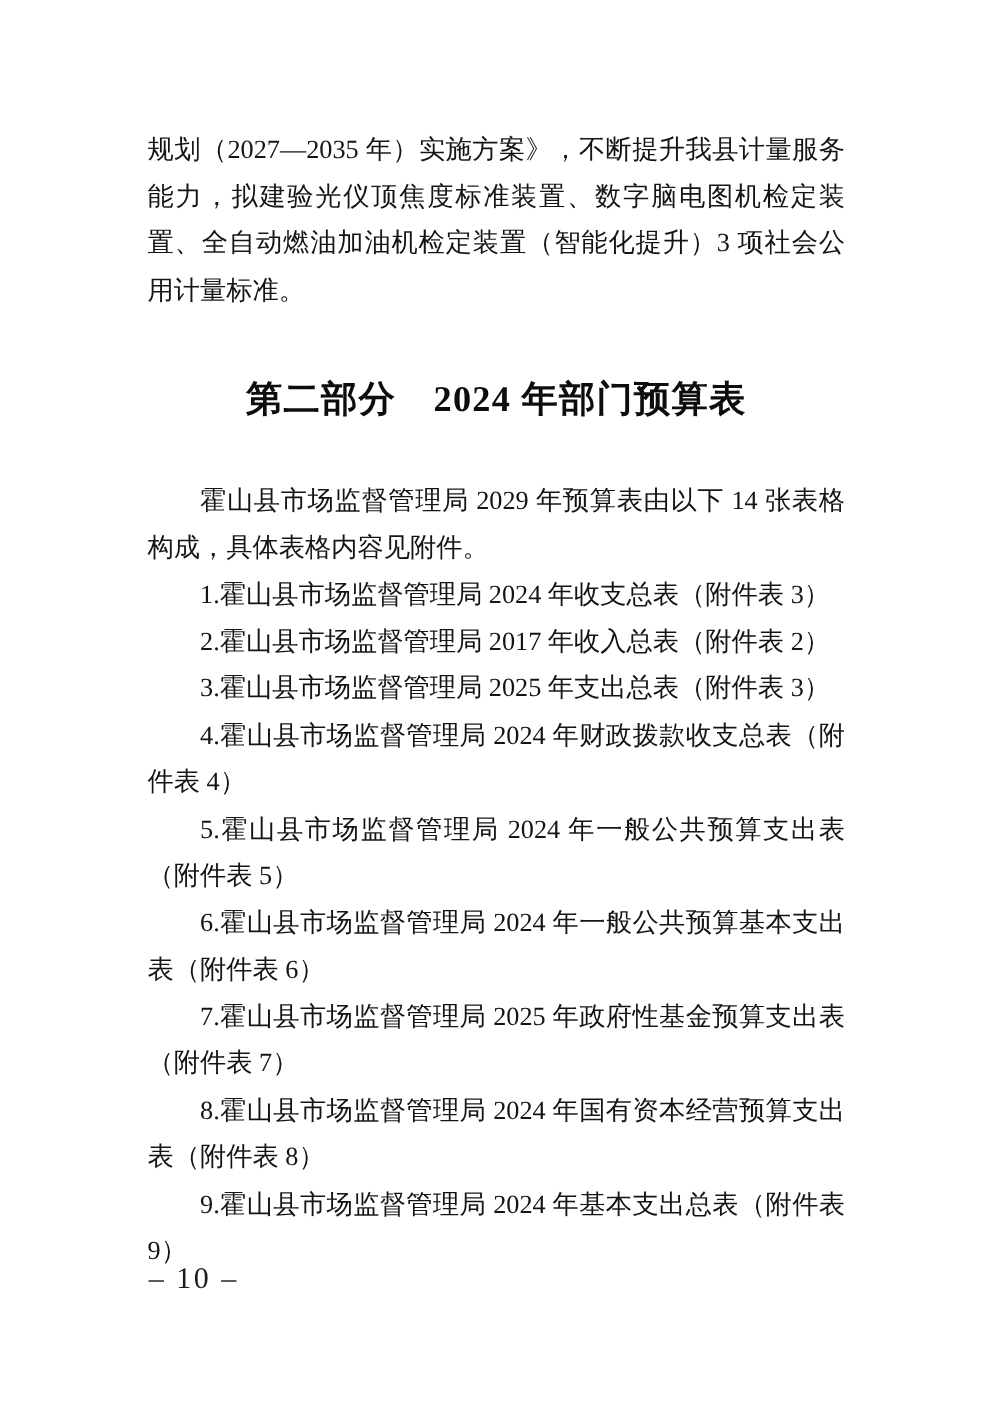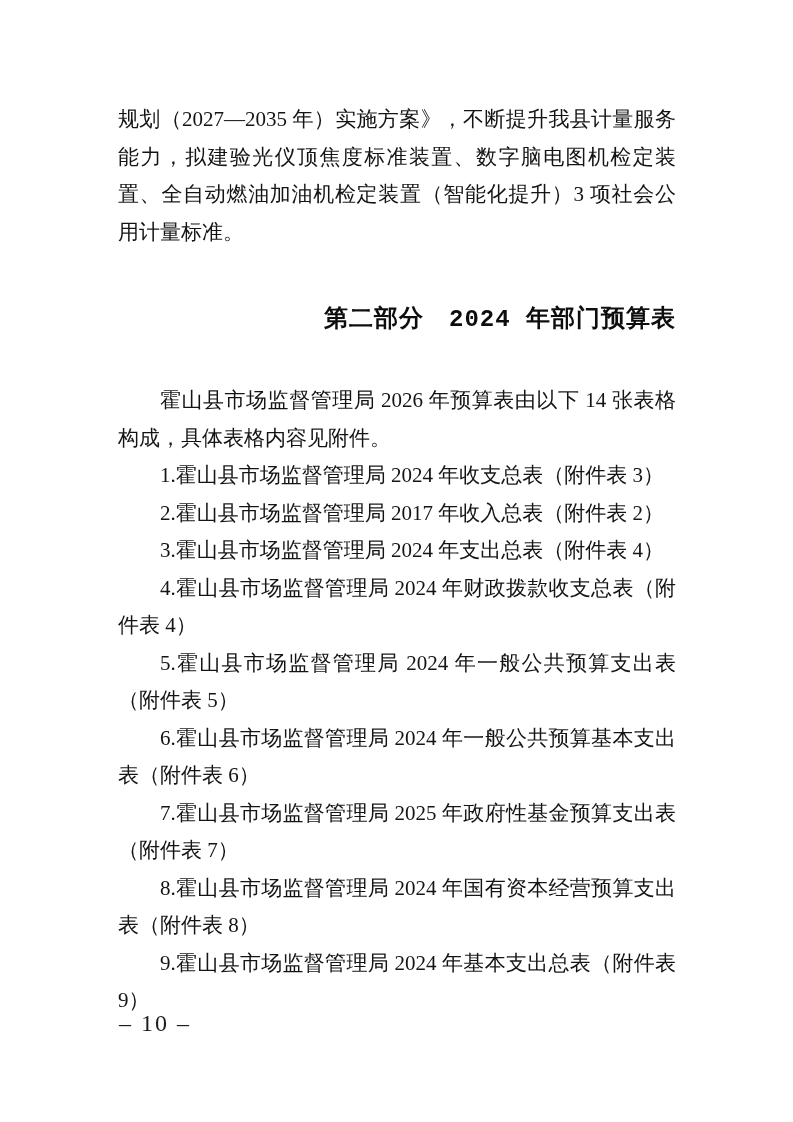--- a/index.html
+++ b/index.html
@@ -31,26 +31,26 @@
     font-size: 21px;
     line-height: 37.5px;
     text-align: justify;
     word-break: break-all;
   }
   .body-para.indent {
     text-indent: 2em;
   }
   .section-heading {
     margin: 49px 0 42px 0;
-    font-size: 24px;
+    font-size: 29px;
     line-height: 40px;
     font-weight: bold;
-    text-align: right;
+    text-align: center;
     letter-spacing: 1px;
-    font-family: Liberation Mono, monospace;
+    font-family: Liberation Serif, serif;
     color: #0d0d0d;
   }
   .table-list {
     margin: 0;
     padding: 0;
   }
   .page-footer {
     position: absolute;
     left: 119px;
     top: 1010px;
@@ -64,29 +64,29 @@
 <body>
 
 <div class="page">
 
   <main class="content">
 
     <p class="body-para">规划（2027—2035 年）实施方案》，不断提升我县计量服务能力，拟建验光仪顶焦度标准装置、数字脑电图机检定装置、全自动燃油加油机检定装置（智能化提升）3 项社会公用计量标准。</p>
 
     <h1 class="section-heading">第二部分　2024 年部门预算表</h1>
 
-    <p class="body-para indent">霍山县市场监督管理局 2026 年预算表由以下 14 张表格构成，具体表格内容见附件。</p>
+    <p class="body-para indent">霍山县市场监督管理局 2029 年预算表由以下 14 张表格构成，具体表格内容见附件。</p>
 
     <div class="table-list">
 
         <p class="body-para indent">1.霍山县市场监督管理局 2024 年收支总表（附件表 3）</p>
 
         <p class="body-para indent">2.霍山县市场监督管理局 2017 年收入总表（附件表 2）</p>
 
-        <p class="body-para indent">3.霍山县市场监督管理局 2024 年支出总表（附件表 4）</p>
+        <p class="body-para indent">3.霍山县市场监督管理局 2025 年支出总表（附件表 3）</p>
 
         <p class="body-para indent">4.霍山县市场监督管理局 2024 年财政拨款收支总表（附件表 4）</p>
 
         <p class="body-para indent">5.霍山县市场监督管理局 2024 年一般公共预算支出表（附件表 5）</p>
 
         <p class="body-para indent">6.霍山县市场监督管理局 2024 年一般公共预算基本支出表（附件表 6）</p>
 
         <p class="body-para indent">7.霍山县市场监督管理局 2025 年政府性基金预算支出表（附件表 7）</p>
 
         <p class="body-para indent">8.霍山县市场监督管理局 2024 年国有资本经营预算支出表（附件表 8）</p>

